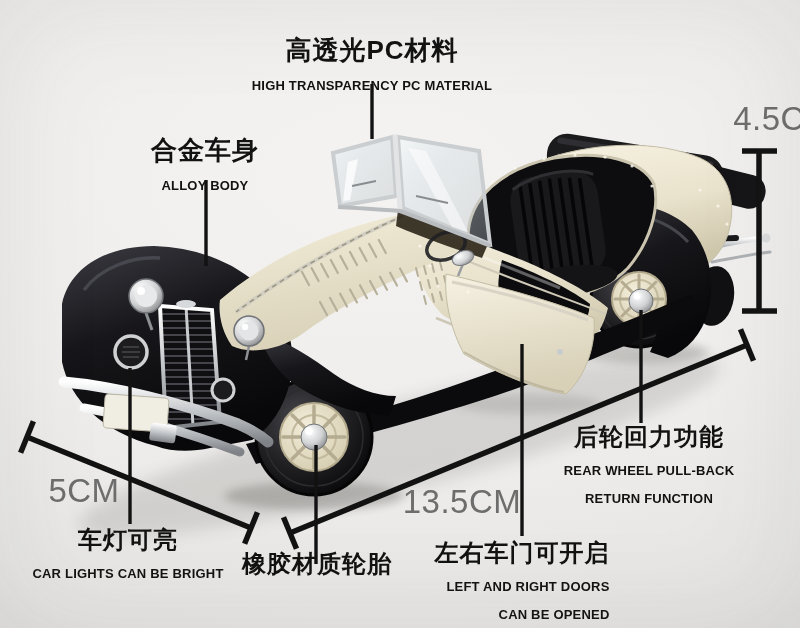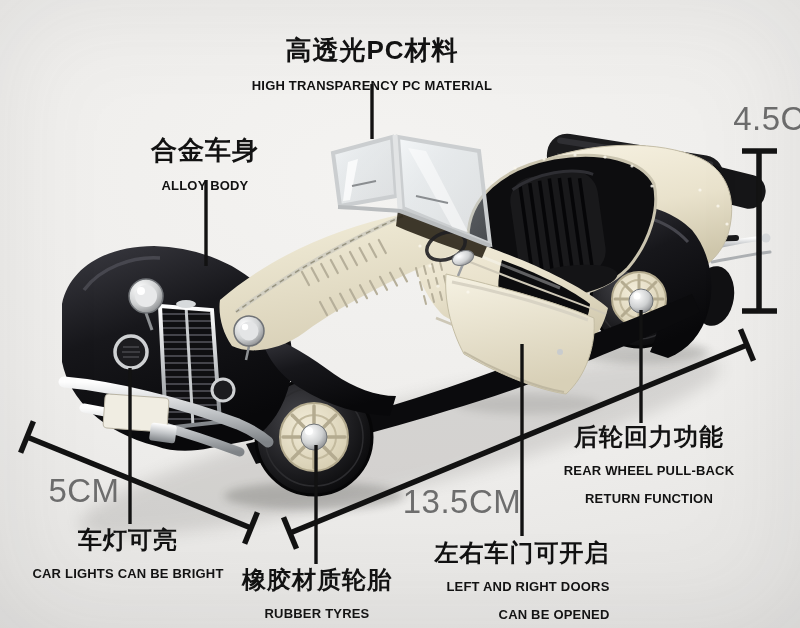--- a/index.html
+++ b/index.html
@@ -381,23 +381,22 @@
     <span class="zh zh-24">后轮回力功能</span>
     <span class="en">REAR WHEEL PULL-BACK</span>
     <span class="en en2">RETURN FUNCTION</span>
   </div>
 
   <div class="ann" style="left:128px;top:527px;">
     <span class="zh zh-24">车灯可亮</span>
     <span class="en">CAR LIGHTS CAN BE BRIGHT</span>
   </div>
 
-  <div class="ann" style="left:317px;top:567px;">
+  <div class="ann" style="left:317px;top:551px;">
     <span class="zh zh-24">橡胶材质轮胎</span>
-    <span class="en">RUBBER TYRES</span>
   </div>
 
   <div class="ann" style="left:522px;top:540px;text-align:right;">
     <span class="zh zh-24">左右车门可开启</span>
     <span class="en">LEFT AND RIGHT DOORS</span>
     <span class="en en2">CAN BE OPENED</span>
   </div>
 
   <div class="dim" style="left:783px;top:102px;">4.5CM</div>
   <div class="dim" style="left:84px;top:474px;">5CM</div>

